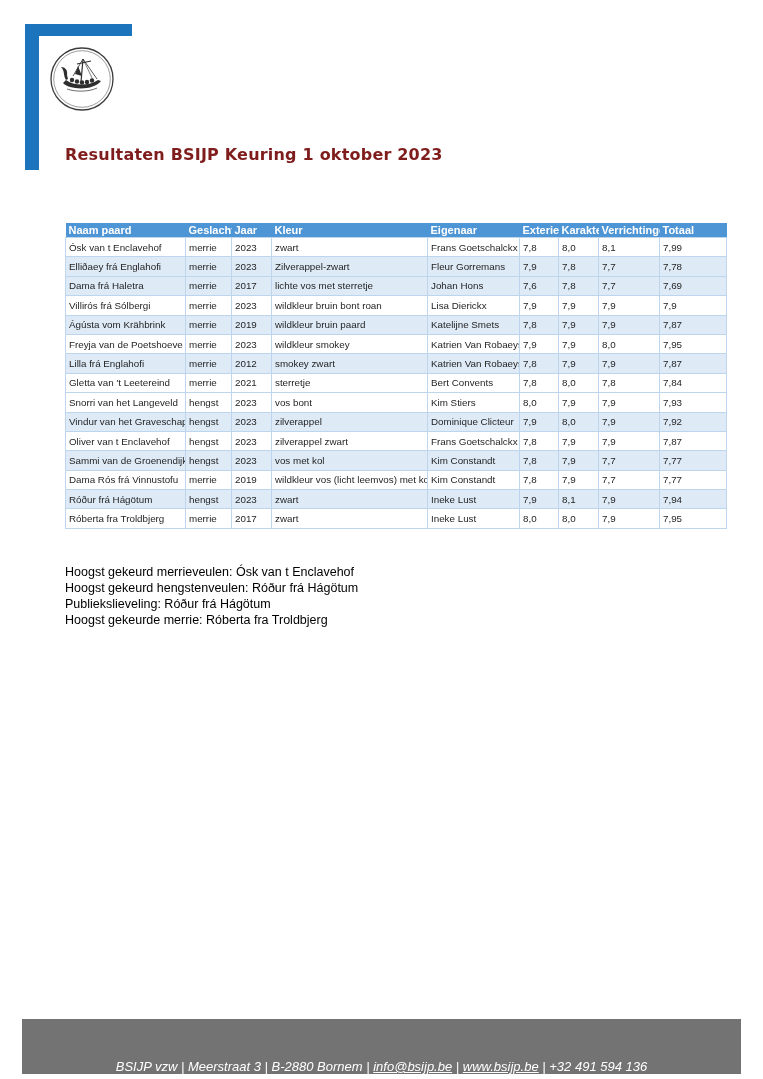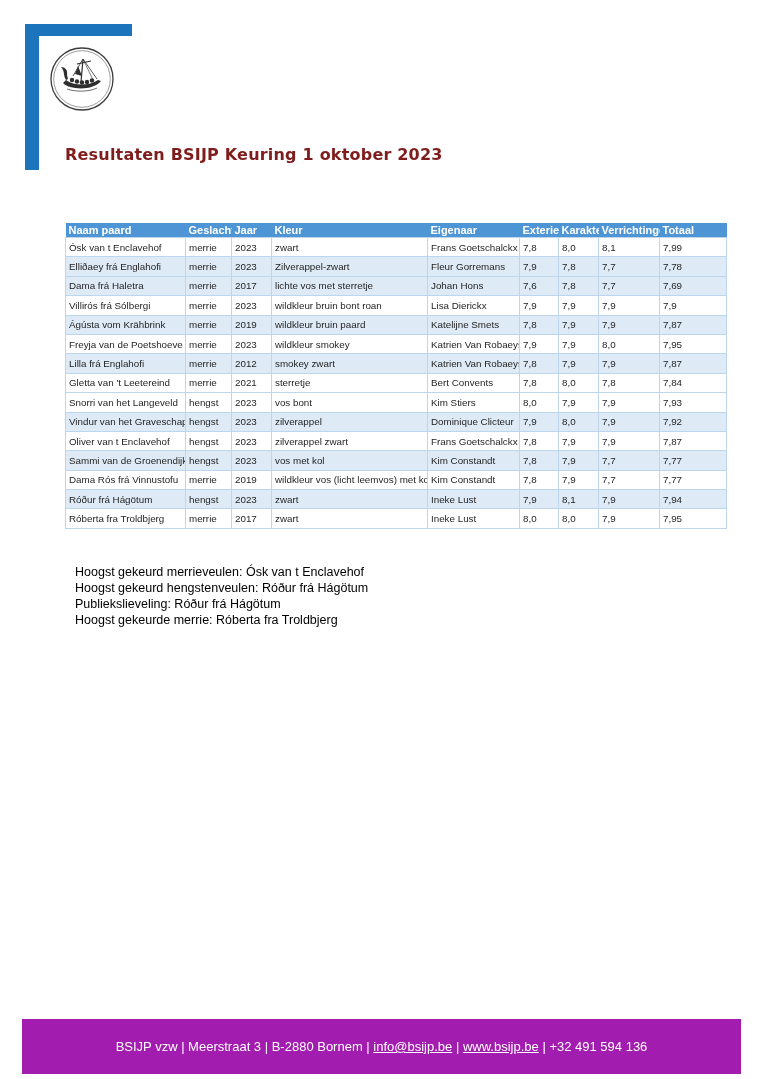--- a/index.html
+++ b/index.html
@@ -28,27 +28,27 @@
     text-align:left;padding:1px 1px 1px 3px;height:12px;border:none;
     white-space:nowrap;overflow:hidden;
   }
   .results td{
     font-size:9.8px;color:#1f1f1f;padding:0 1px 0 3px;height:18.4px;
     border:1px solid #bdd6ee;background:#ffffff;
     white-space:nowrap;overflow:hidden;vertical-align:middle;
   }
   .results tr.shaded td{background:#deeaf6;}
   
-  .notes{position:absolute;left:75px;top:564px;font-size:12.5px;line-height:16px;color:#000;}
+  .notes{position:absolute;left:65px;top:564px;font-size:12.5px;line-height:16px;color:#000;}
   .notes div{white-space:pre;}
   
   .footer-bar{
-    position:absolute;left:22px;top:1019px;width:719px;height:55px;background:#a21caf;
-    display:flex;align-items:center;justify-content:center;
-    color:#ffffff;font-size:13px;white-space:pre;
+    position:absolute;left:22px;top:1019px;width:719px;height:55px;background:#737373;
+    display:flex;align-items:flex-end;justify-content:center;
+    color:#ffffff;font-size:13px;white-space:pre;font-style:italic;
   }
   .footer-bar a{color:#ffffff;text-decoration:underline;cursor:pointer;}
 </style>
 </head>
 <body>
 
 <div class="corner-h"></div>
 <div class="corner-v"></div>
 
 <div class="logo">

